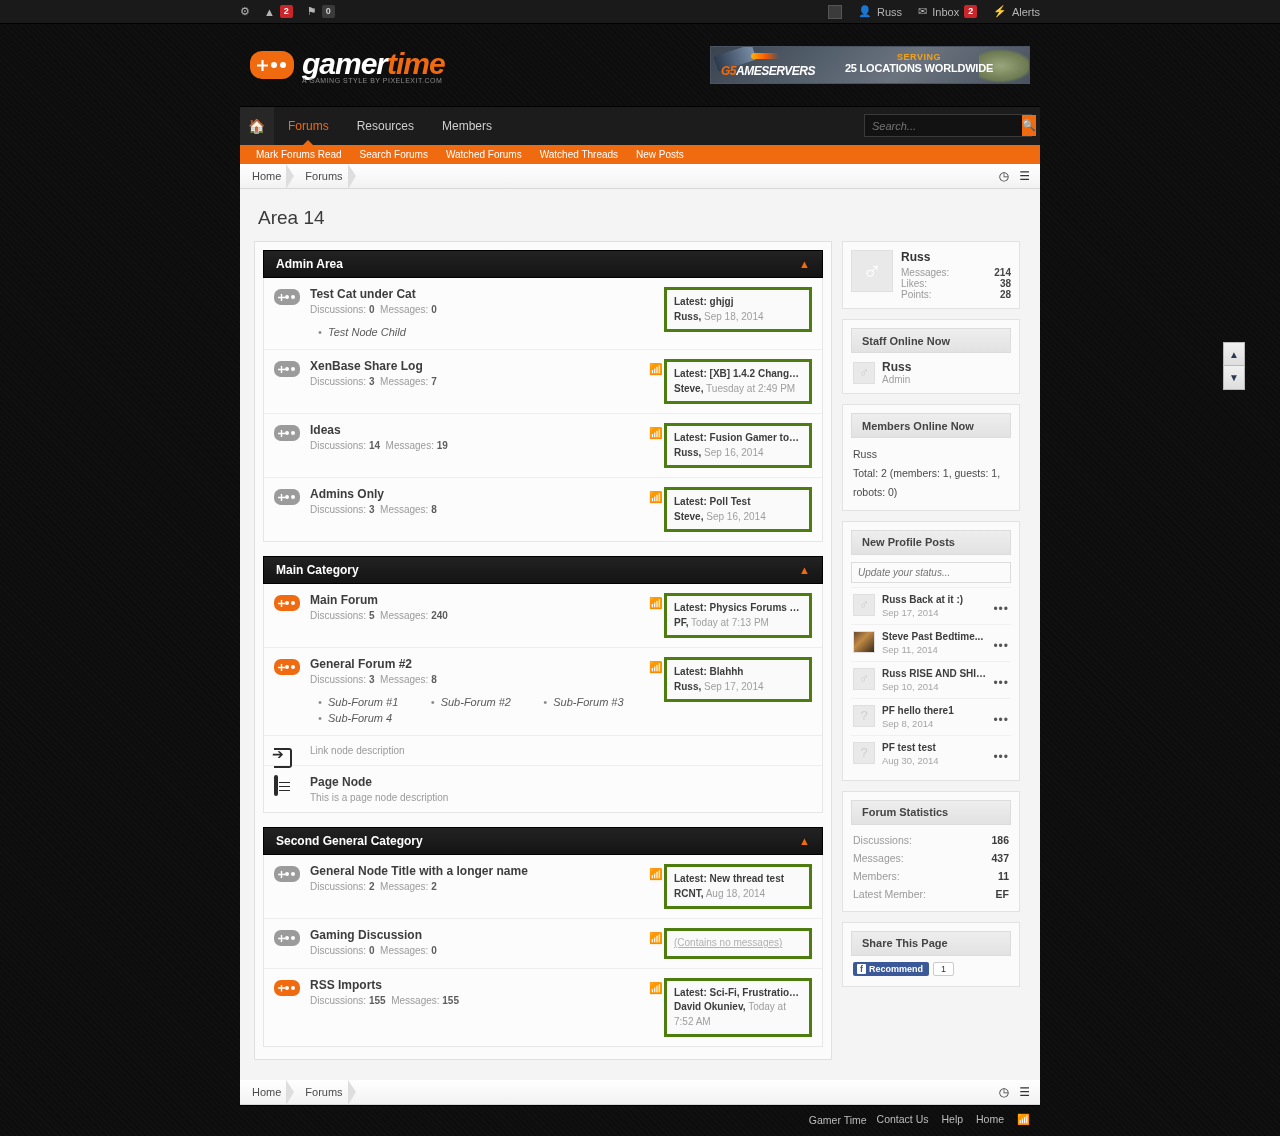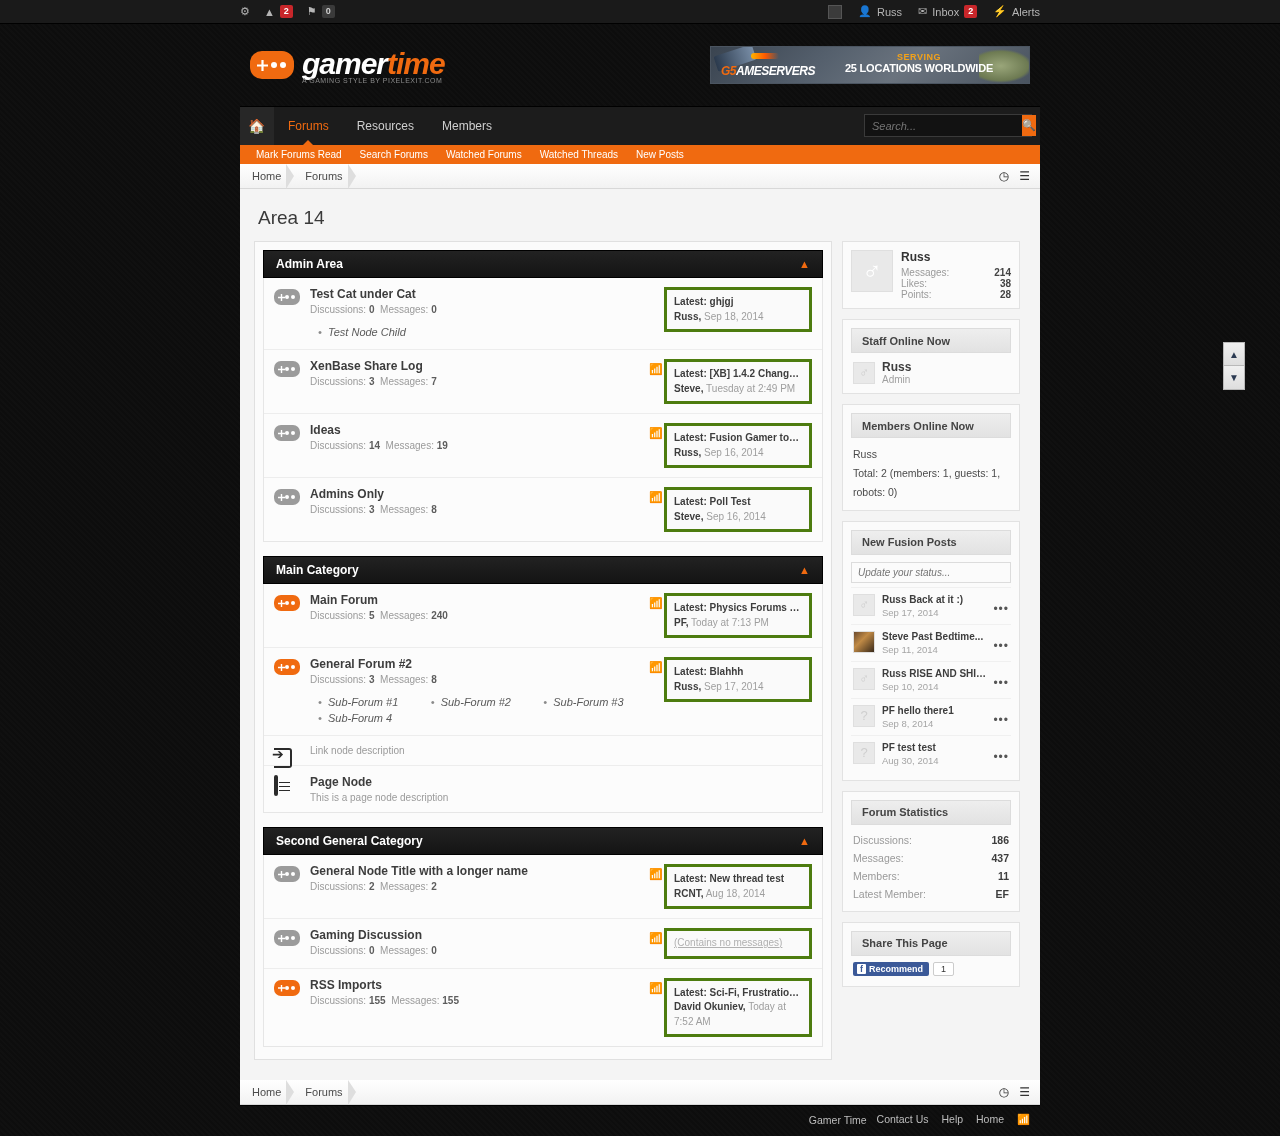--- a/index.html
+++ b/index.html
@@ -628,21 +628,21 @@
 
         <div class="side-block">
           <div class="side-head">Members Online Now</div>
           <div class="members-body">
             <div>Russ</div>
             <div>Total: 2 (members: 1, guests: 1, robots: 0)</div>
           </div>
         </div>
 
         <div class="side-block">
-          <div class="side-head">New Fusion Posts</div>
+          <div class="side-head">New Profile Posts</div>
           <input class="status-input" placeholder="Update your status..." style="">
 
           <div class="pp-row">
             <div class="avatar-sm">♂</div>
             <div class="pp-body">
               <div class="pp-title"><b>Russ</b> <span>Back at it :)</span></div>
               <div class="pp-date">Sep 17, 2014</div>
             </div>
             <div class="pp-more">•••</div>
           </div>

